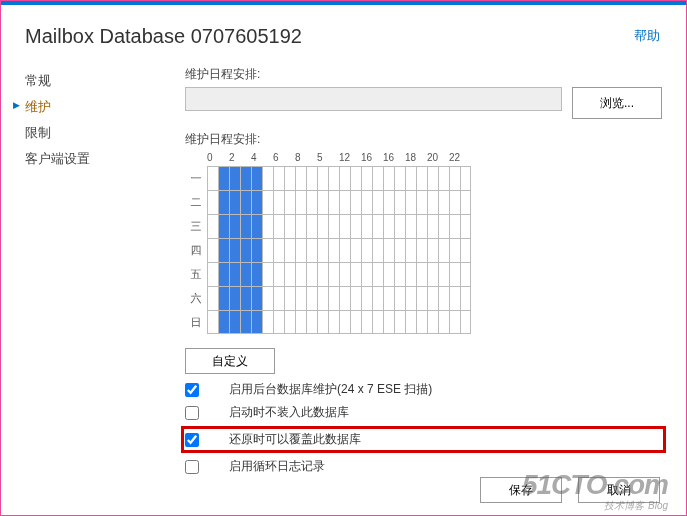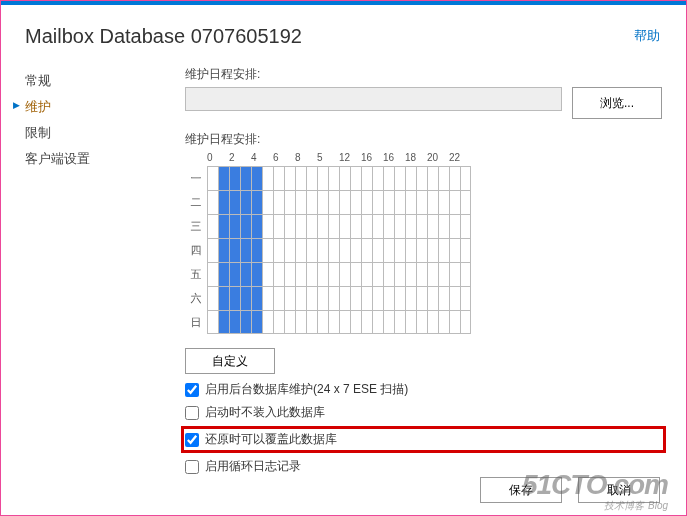--- a/index.html
+++ b/index.html
@@ -142,20 +142,21 @@
       background: #fff;
       font-size: 12px;
       cursor: pointer;
       margin-bottom: 4px;
     }
     .checkbox-row {
       display: flex;
       align-items: center;
       padding: 3px 0;
       font-size: 12px;
+      gap: 24px;
     }
     .checkbox-row input[type=checkbox] {
       width: 14px;
       height: 14px;
       margin-right: 6px;
     }
     .hl-row {
       border: 3px solid #d40000;
       padding: 2px 4px 2px 1px;
       margin: 2px -4px 2px -4px;

